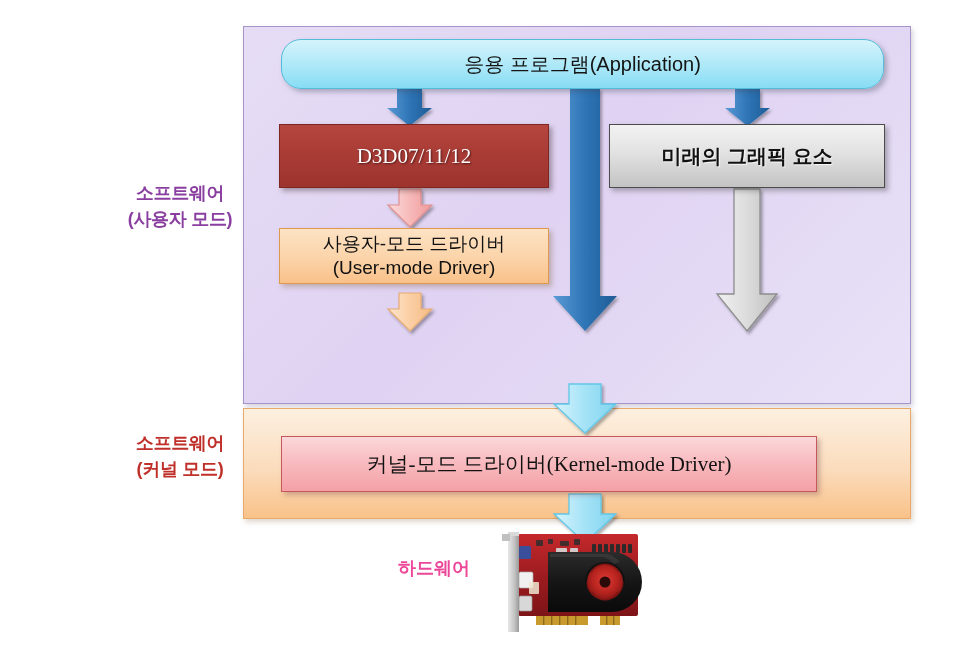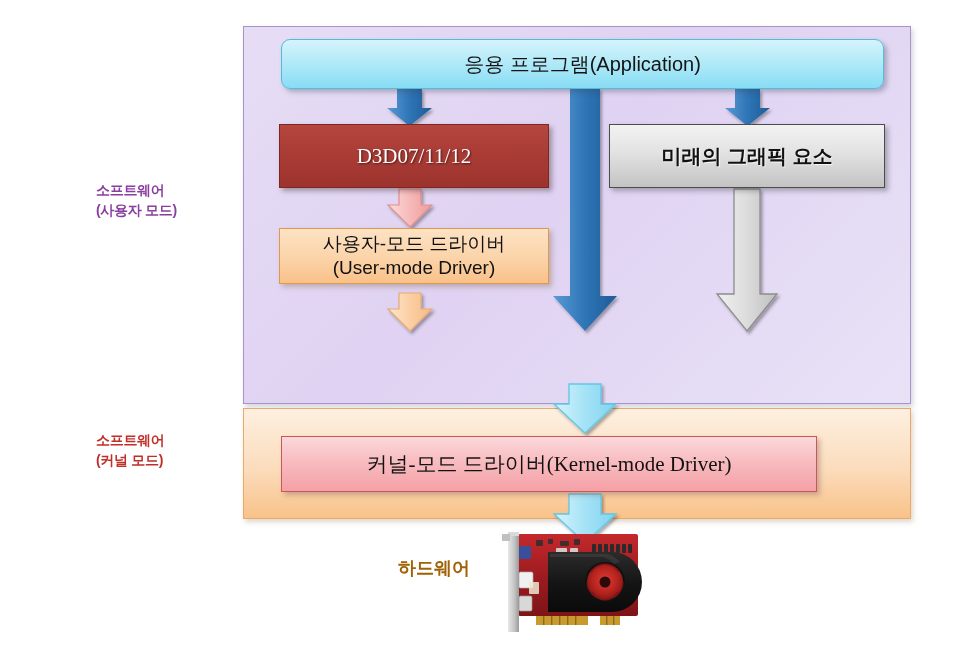--- a/index.html
+++ b/index.html
@@ -39,23 +39,24 @@
     width: 668px;
     height: 111px;
     background: linear-gradient(180deg, #fdf0e0 0%, #fbdcbc 55%, #f9c289 100%);
     border: 1px solid #e8a96a;
     box-shadow: 2px 3px 5px rgba(150,120,90,0.30);
   }
 
   
   .side-label {
     position: absolute;
+    text-align: center;
     font-weight: bold;
     line-height: 1.45;
-    font-size: 14px;
+    font-size: 18px;
     letter-spacing: -0.3px;
     white-space: pre-line;
     text-shadow: 0.6px 0.6px 0 rgba(255,255,255,0.95);
   }
   .side-label-user {
     left: 96px;
     top: 180px;
     width: 168px;
     color: #8a3fa0;
   }
@@ -66,42 +67,42 @@
     color: #c0302b;
   }
   .side-label-hw {
     position: absolute;
     left: 374px;
     top: 556px;
     width: 120px;
     text-align: center;
     font-weight: bold;
     font-size: 18px;
-    color: #a16207;
+    color: #ec4899;
     text-shadow: 0.6px 0.6px 0 rgba(255,255,255,0.9);
   }
 
   
   .box {
     position: absolute;
     box-sizing: border-box;
     display: flex;
     align-items: center;
     justify-content: center;
     text-align: center;
     line-height: 1.25;
     white-space: pre-line;
   }
 
   .box-app {
     left: 281px;
     top: 39px;
     width: 603px;
     height: 50px;
-    border-radius: 9px;
+    border-radius: 20px;
     background: linear-gradient(180deg, #d5f4fc 0%, #b1e9f8 48%, #87ddf5 100%);
     border: 1.5px solid #55bcd8;
     color: #141414;
     font-size: 20px;
     box-shadow: 3px 3px 5px rgba(60,70,90,0.35);
   }
 
   .box-d3d {
     left: 279px;
     top: 124px;

